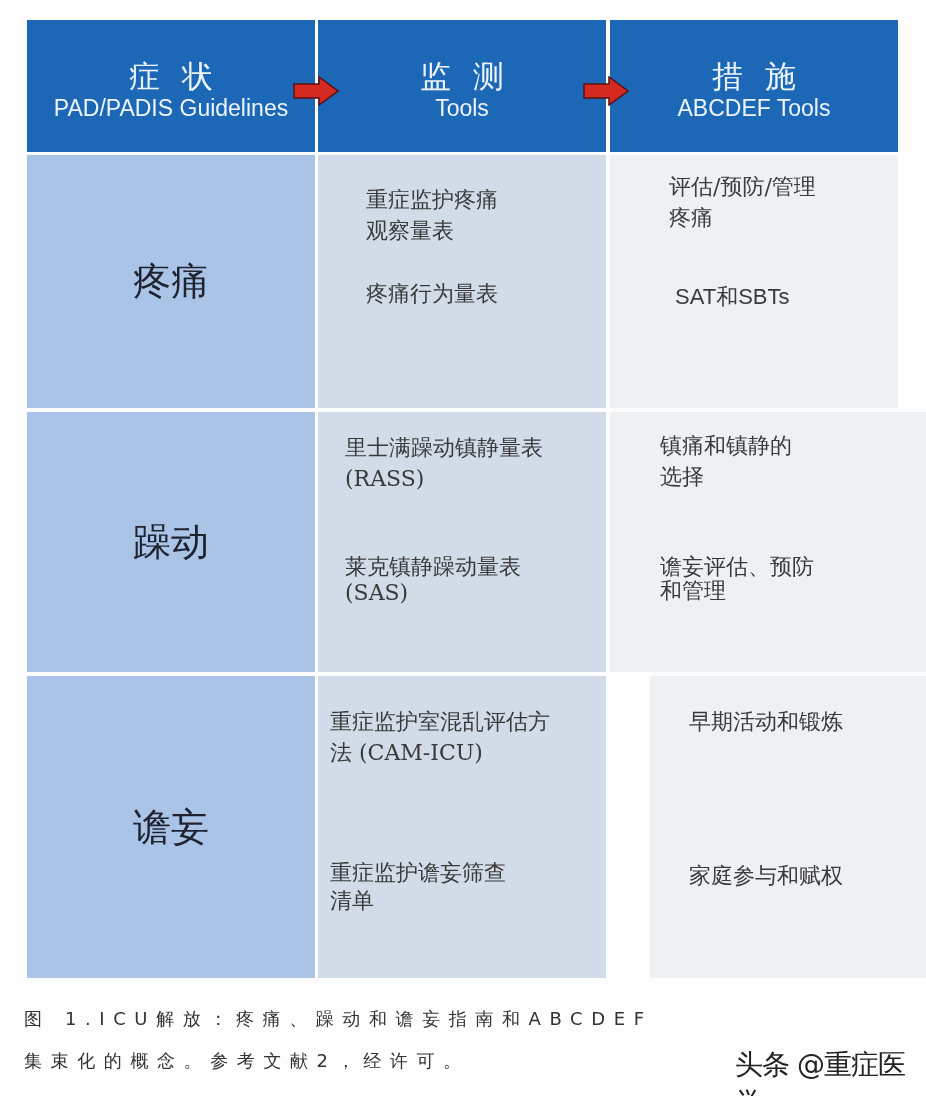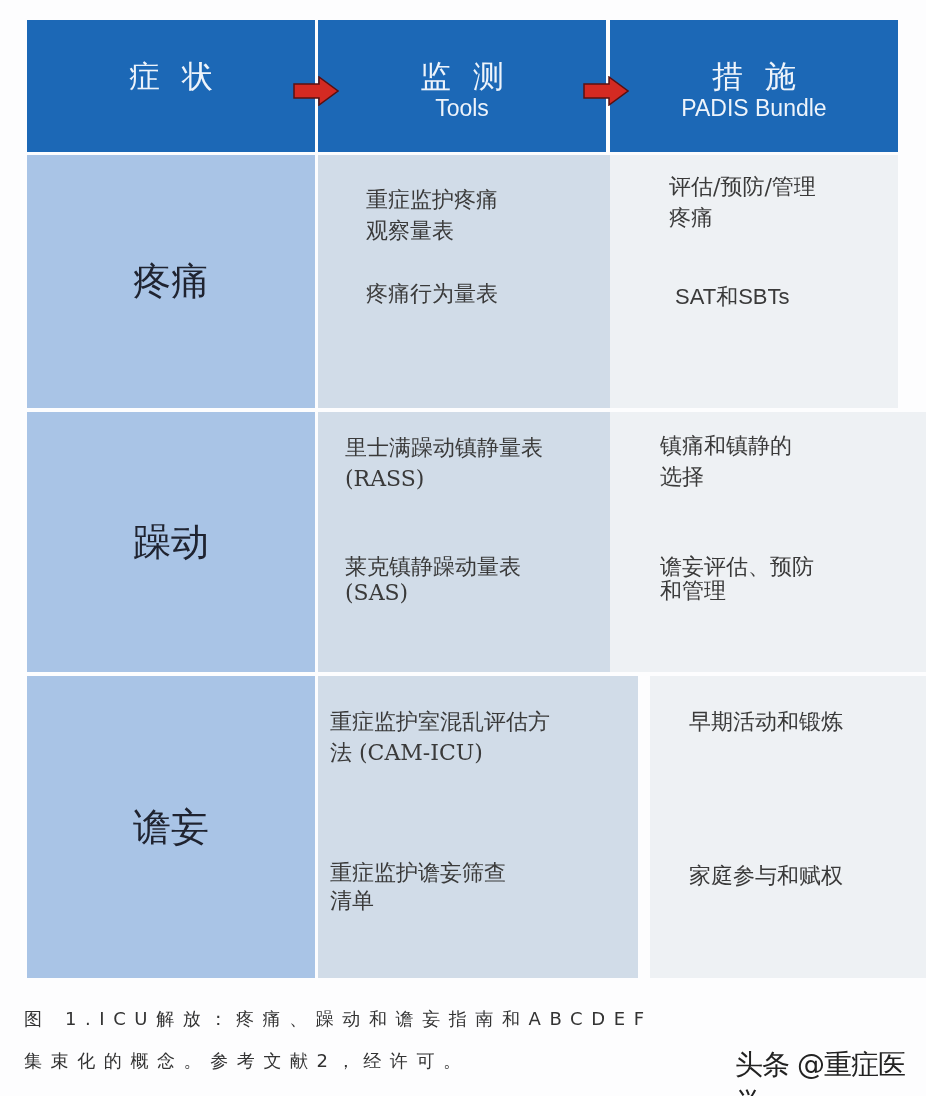--- a/index.html
+++ b/index.html
@@ -9,43 +9,44 @@
   .hdr { position:absolute; top:0; height:132px; background:#1c68b6; color:#eef4fb; text-align:center; }
   .hdr .zh { font-family:"DejaVu Serif", serif; font-size:31px; letter-spacing:22px; margin-top:38px; line-height:36px; padding-left:22px; }
   .hdr .en { font-family:"Liberation Sans", sans-serif; font-size:23px; line-height:28px; margin-top:0; }
   .c1 { left:0; width:288px; }
   .c2 { left:291px; width:288px; }
   .c3 { left:583px; width:288px; }
   .arrow { position:absolute; width:46px; height:30px; }
   .cell { position:absolute; }
   .sym { background:#a9c4e6; display:flex; align-items:center; justify-content:center; }
   .sym span { font-size:38px; color:#1f2330; }
-  .tool { background:#d1dce8;padding-left:32px; }
+  .tool { background:#d1dce8; }
   .meas { background:#eef1f4; }
   .txt { position:absolute; font-size:22px; line-height:31px; color:#3a3a3a; }
   .txt.en { font-family:"Liberation Sans", sans-serif; }
   .caption { position:absolute; left:24px; top:998px; width:880px; font-family:"DejaVu Sans", sans-serif;
              font-size:18px; letter-spacing:8.6px; line-height:42px; color:#333; }
   .wm { position:absolute; left:735px; top:1046px; font-family:"DejaVu Sans", sans-serif; font-size:28px; color:#222; letter-spacing:-1px; }
 </style>
 </head>
 <body>
 
 <div class="table">
 
   <div class="hdr c1">
     <div class="zh">症状</div>
+    <div class="en">PAD/PADIS Guidelines</div>
   </div>
   <div class="hdr c2">
     <div class="zh">监测</div>
     <div class="en">Tools</div>
   </div>
   <div class="hdr c3">
     <div class="zh">措施</div>
-    <div class="en">PADIS Bundle</div>
+    <div class="en">ABCDEF Tools</div>
   </div>
 
   <svg class="arrow" style="left:266px; top:56px;" viewBox="0 0 46 30">
     <polygon points="1,8 26,8 26,1 45,15 26,29 26,22 1,22" fill="#d42a22" stroke="#5a1010" stroke-width="1.5"></polygon>
   </svg>
   <svg class="arrow" style="left:556px; top:56px;" viewBox="0 0 46 30">
     <polygon points="1,8 26,8 26,1 45,15 26,29 26,22 1,22" fill="#d42a22" stroke="#5a1010" stroke-width="1.5"></polygon>
   </svg>
 
   <div class="cell sym c1" style="top:135px; height:253px;">

